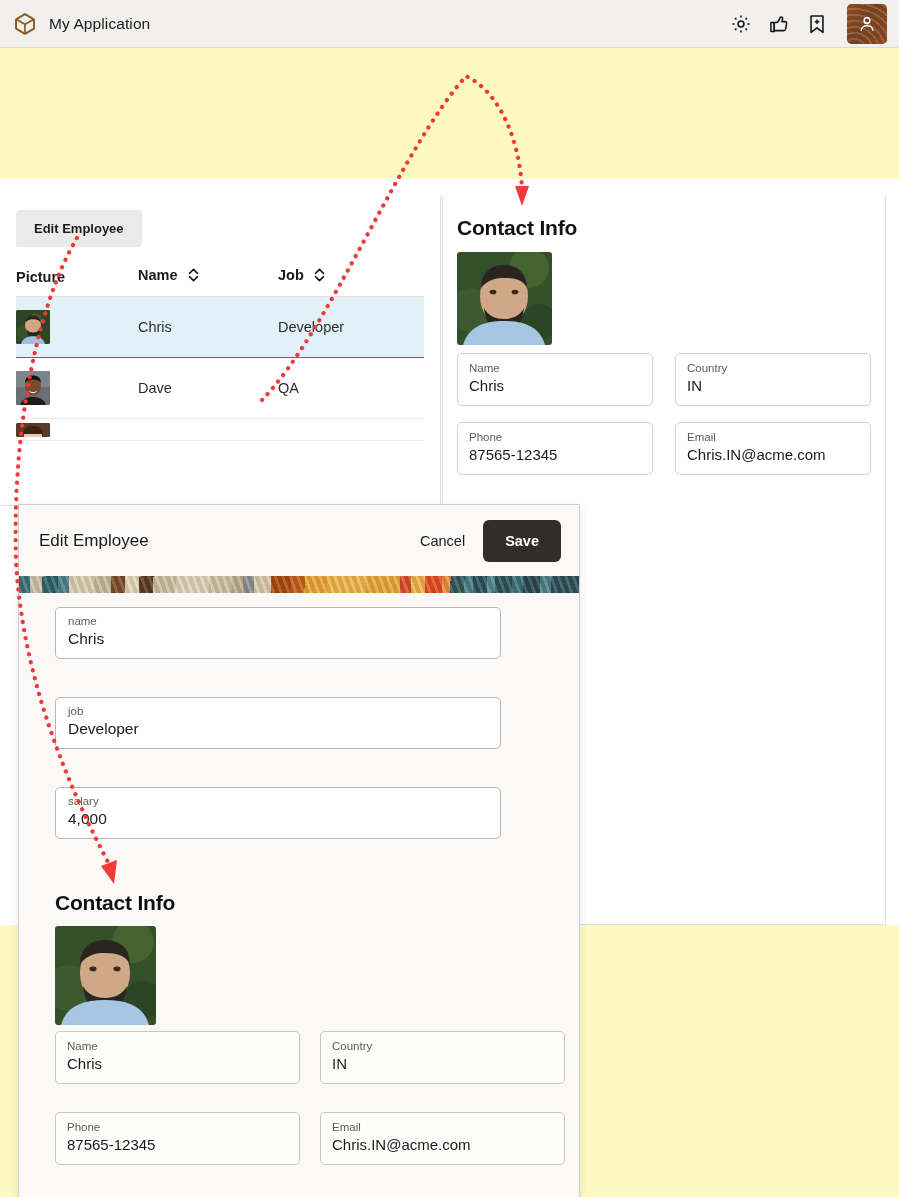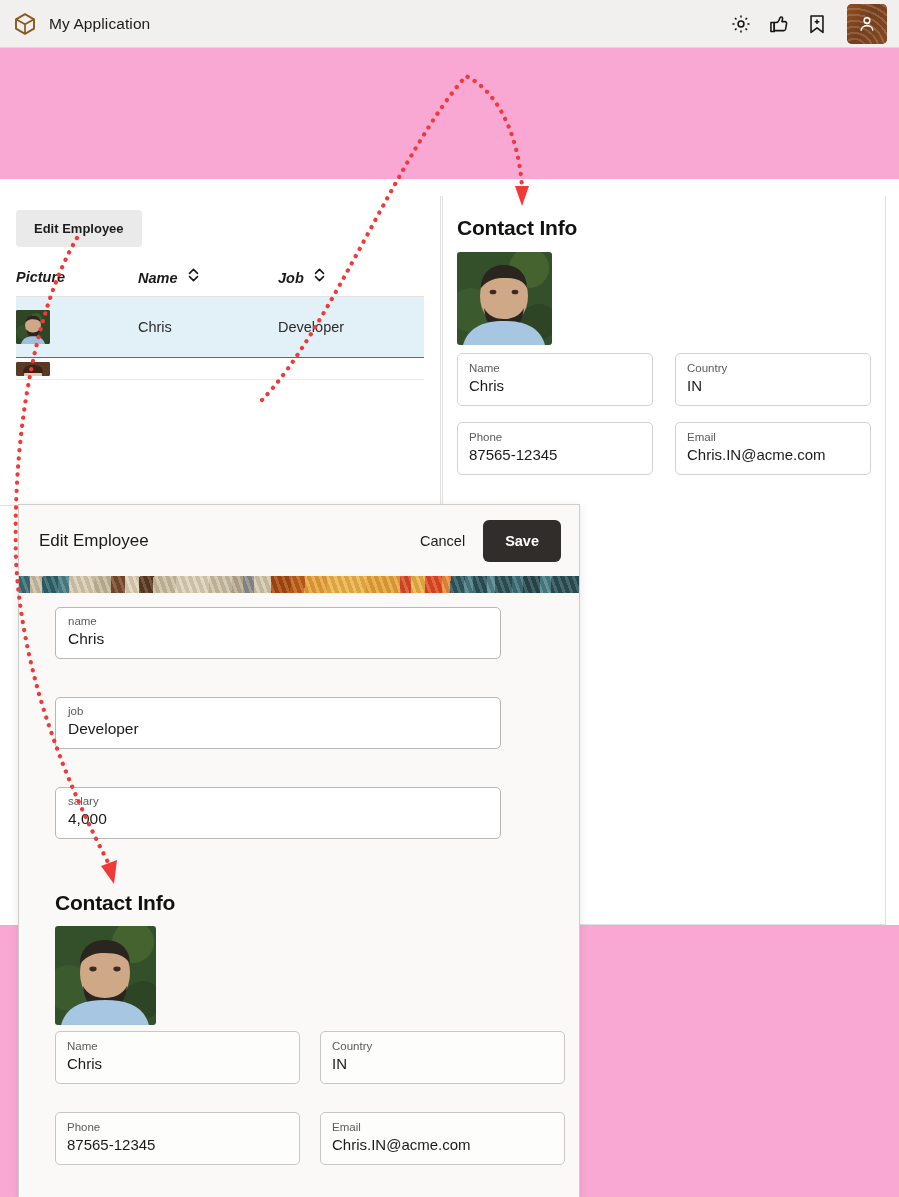--- a/index.html
+++ b/index.html
@@ -3,21 +3,21 @@
 <meta charset="utf-8">
 <style>
   * { box-sizing: border-box; }
   html, body {
     margin: 0; padding: 0;
     width: 899px; height: 1197px;
     font-family: "Liberation Sans", sans-serif;
     background: #ffffff;
     overflow: hidden;
   }
-  #root { position: relative; width: 899px; height: 1197px; background:#f9a8d4; }
+  #root { position: relative; width: 899px; height: 1197px; background:#fef9c3; }
 
   
   .app-header {
     position: absolute; left:0; top:0; width:899px; height:48px;
     background:#f1f0ef; border-bottom:1px solid #dcdad8;
     display:flex; align-items:center; padding:0 12px;
   }
   .brand { display:flex; align-items:center; gap:11px; }
   .logo-box { width:26px; height:26px; display:block; }
   .app-title { font-size:15.5px; color:#1b1b1b; letter-spacing:.1px; }
@@ -99,21 +99,21 @@
   .edit-btn {
     display:inline-block; background:#ebeaea; border:none; border-radius:4px;
     padding:11px 18px; font-size:13px; color:#1b1b1b; cursor:pointer;
     font-family:"Liberation Sans",sans-serif; font-weight:600;
   }
   table.emp { width:100%; border-collapse:collapse; margin-top:14px; }
   table.emp th {
     text-align:left; font-size:14.5px; font-weight:700; color:#1b1b1b;
     padding:6px 0 10px 0; border-bottom:1px solid #e4e2e0; white-space:nowrap;
   }
-  .th-inner { display:flex; align-items:flex-end; gap:9px;font-style:italic; }
+  .th-inner { display:flex; align-items:flex-start; gap:9px; }
   .sort-ico { display:inline-block; }
   table.emp td {
     padding:0; border-bottom:1px solid #eceae8; font-size:14.5px; color:#2b2b2b;
     height:61px; vertical-align:middle;
   }
   .col-pic { width:122px; }
   .col-name { width:140px; }
   .thumb {
     width:34px; height:34px; border-radius:2px; overflow:hidden; display:block;
     background:#2b2b2b;
@@ -282,20 +282,36 @@
                 <ellipse cx="17" cy="15" rx="8" ry="9.5" fill="#cfa887"></ellipse>
                 <path d="M9.5 12.5c0-4.5 3.2-7 7.5-7s7.5 2.5 7.5 7c-1.2-2.5-4-3.2-7.5-3.2-2.2 0-5.2.4-7.5 3.2z" fill="#2b2520"></path>
                 <path d="M10.4 19c.4 5 3.2 8.6 6.6 8.6S23.2 24 23.6 19c-1.2 2.4-3.8 3.6-6.6 3.6s-5.4-1.2-6.6-3.6z" fill="#2b2520"></path>
                 <path d="M5 34c1.6-5.6 6-7.8 12-7.8s10.4 2.2 12 7.8z" fill="#9fc0dd"></path>
               </svg>
             </span>
           </td>
           <td>Chris</td>
           <td>Developer</td>
         </tr>
+        <tr>
+          <td>
+            <span class="thumb">
+              <svg width="34" height="34" viewBox="0 0 34 34">
+                <rect width="34" height="34" fill="#6a6f74"></rect>
+                <rect x="0" y="0" width="34" height="16" fill="#7d858c"></rect>
+                <ellipse cx="17" cy="15" rx="8" ry="9.5" fill="#7a4a2c"></ellipse>
+                <path d="M9 12c0-5 3.4-7.4 8-7.4s8 2.4 8 7.4c-1.4-2.8-4.4-3.6-8-3.6S10.4 9.2 9 12z" fill="#17100b"></path>
+                <path d="M12.6 18.4c1 1.8 2.6 2.6 4.4 2.6s3.4-.8 4.4-2.6c-.8 2.6-2.4 3.8-4.4 3.8s-3.6-1.2-4.4-3.8z" fill="#f3f3f3"></path>
+                <path d="M4 34c1.8-5.6 6.2-8 13-8s11.2 2.4 13 8z" fill="#1f1c1a"></path>
+              </svg>
+            </span>
+          </td>
+          <td>Dave</td>
+          <td>QA</td>
+        </tr>
         <tr class="partial">
           <td>
             <span class="thumb" style="height:14px;">
               <svg width="34" height="14" viewBox="0 0 34 14">
                 <rect width="34" height="14" fill="#5a3a24"></rect>
                 <ellipse cx="17" cy="13" rx="9" ry="9" fill="#e9c8b0"></ellipse>
                 <path d="M7 11c0-6 4-8 10-8s10 2 10 8z" fill="#3a2418"></path>
               </svg>
             </span>
           </td>

